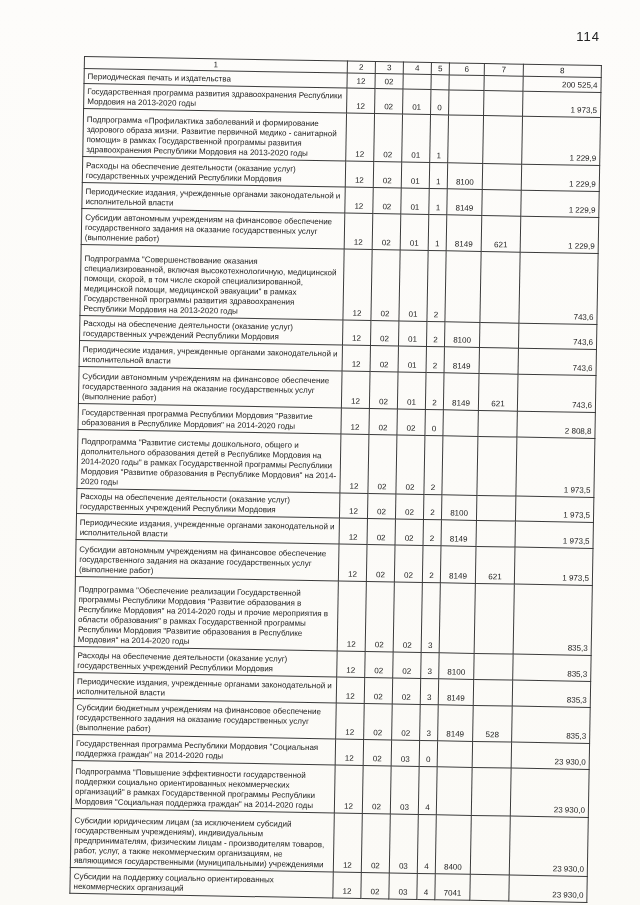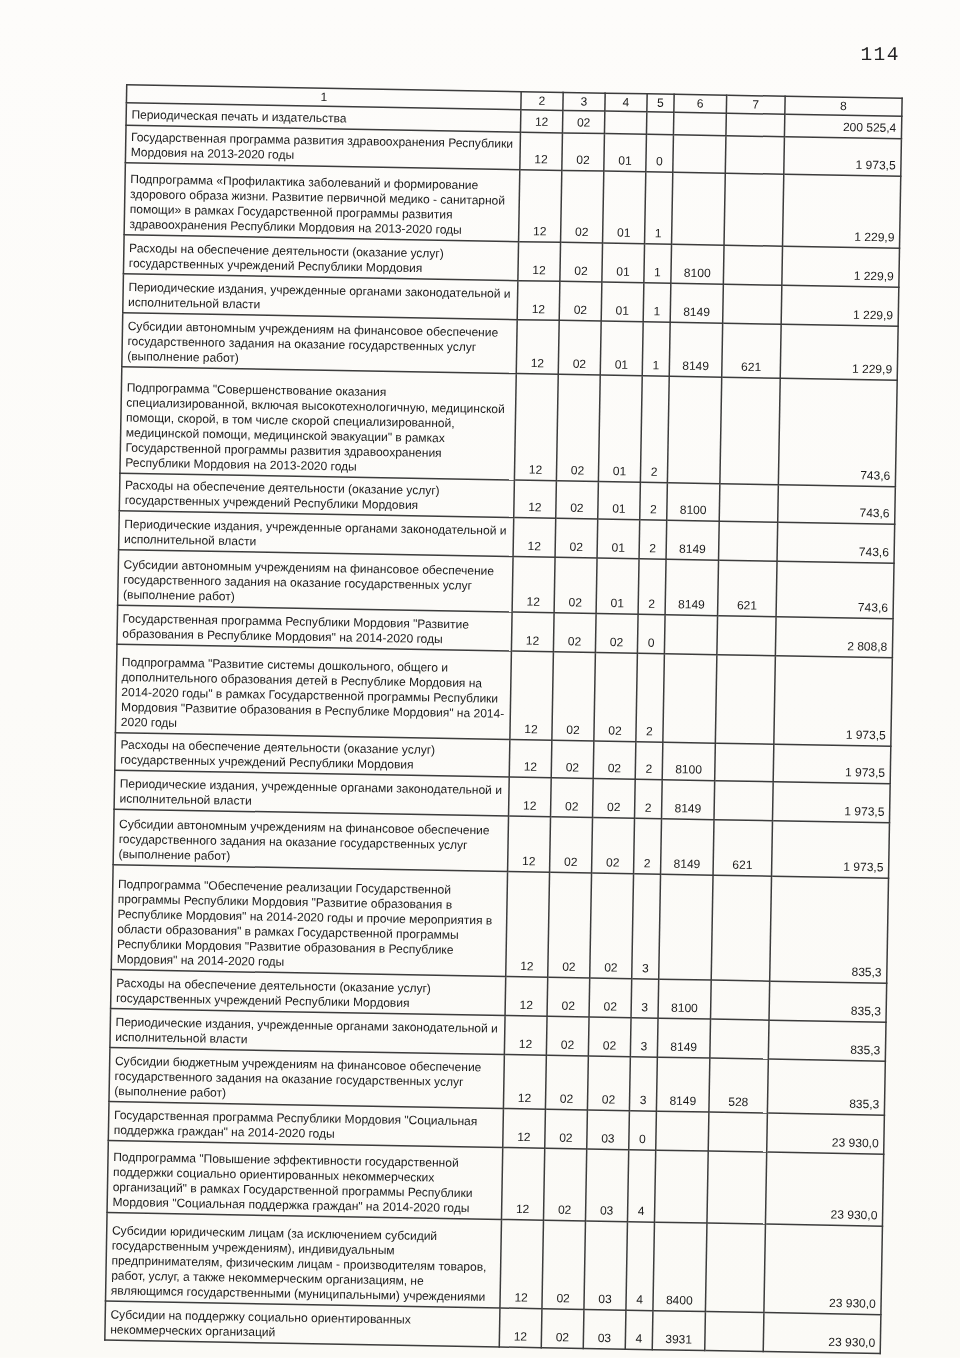--- a/index.html
+++ b/index.html
@@ -15,21 +15,20 @@
     position: relative;
     width: 640px; height: 905px;
     background: linear-gradient(180deg, #fdfcfa 0%, #fbfaf6 100%);
   }
   .page-number {
     position: absolute;
     top: 29px; right: 40px;
     font-size: 13px;
     letter-spacing: 1px;
     color: #232323;
-    font-family: Liberation Mono, monospace;
   }
   .table-wrap {
     position: absolute;
     top: 56px; left: 84px;
     width: 517px;
     transform: rotate(1deg);
     transform-origin: 0 0;
   }
   table.budget-table {
     border-collapse: collapse;
@@ -317,20 +316,20 @@
             <td class="code">8400</td>
             <td class="code"></td>
             <td class="amount">23 930,0</td>
           </tr>
           <tr>
             <td class="name">Субсидии на поддержку социально ориентированных некоммерческих организаций</td>
             <td class="code">12</td>
             <td class="code">02</td>
             <td class="code">03</td>
             <td class="code">4</td>
-            <td class="code">3931</td>
+            <td class="code">7041</td>
             <td class="code"></td>
             <td class="amount">23 930,0</td>
           </tr>
         </tbody>
     </table>
   </div>
 </div>
 
 </body></html>

